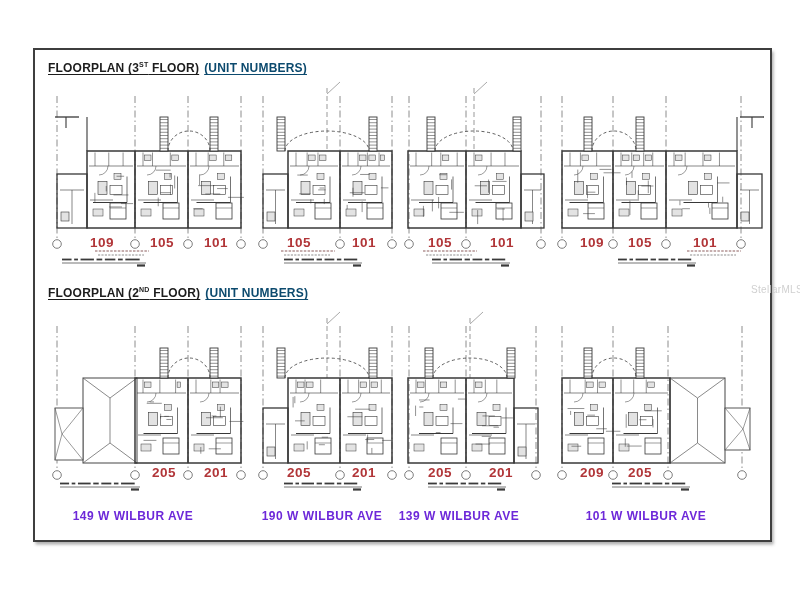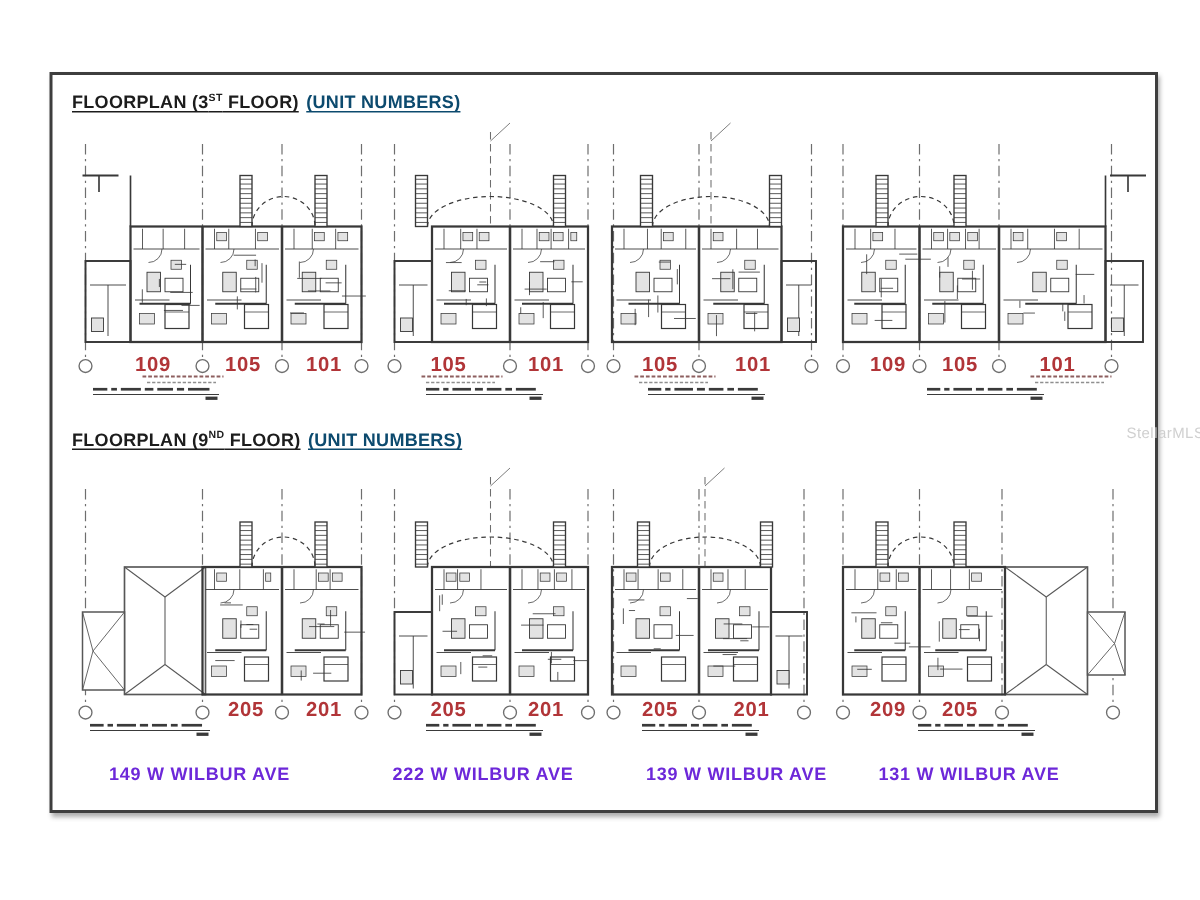--- a/index.html
+++ b/index.html
@@ -848,21 +848,21 @@
       <text x="592" y="477" text-anchor="middle" fill="#b13538" class="unitlbl">209</text>
       <text x="640" y="477" text-anchor="middle" fill="#b13538" class="unitlbl">205</text>
     </g>
   </svg>
 
 <div class="title" style="left:48px;top:61px">
   <span class="tmain"><span>FLOORPLAN (3</span><sup>ST</sup><span> FLOOR)</span></span><span class="thl">(UNIT NUMBERS)</span>
 </div>
 
 <div class="title" style="left:48px;top:286px">
-  <span class="tmain"><span>FLOORPLAN (9</span><sup>ND</sup><span> FLOOR)</span></span><span class="thl">(UNIT NUMBERS)</span>
+  <span class="tmain"><span>FLOORPLAN (2</span><sup>ND</sup><span> FLOOR)</span></span><span class="thl">(UNIT NUMBERS)</span>
 </div>
 
 <div class="addr" style="left:133px">149 W WILBUR AVE</div>
-<div class="addr" style="left:322px">222 W WILBUR AVE</div>
-<div class="addr" style="left:491px">139 W WILBUR AVE</div>
-<div class="addr" style="left:646px">131 W WILBUR AVE</div>
+<div class="addr" style="left:322px">190 W WILBUR AVE</div>
+<div class="addr" style="left:459px">139 W WILBUR AVE</div>
+<div class="addr" style="left:646px">101 W WILBUR AVE</div>
 
 <div class="watermark">StellarMLS</div>
 
 </body></html>

